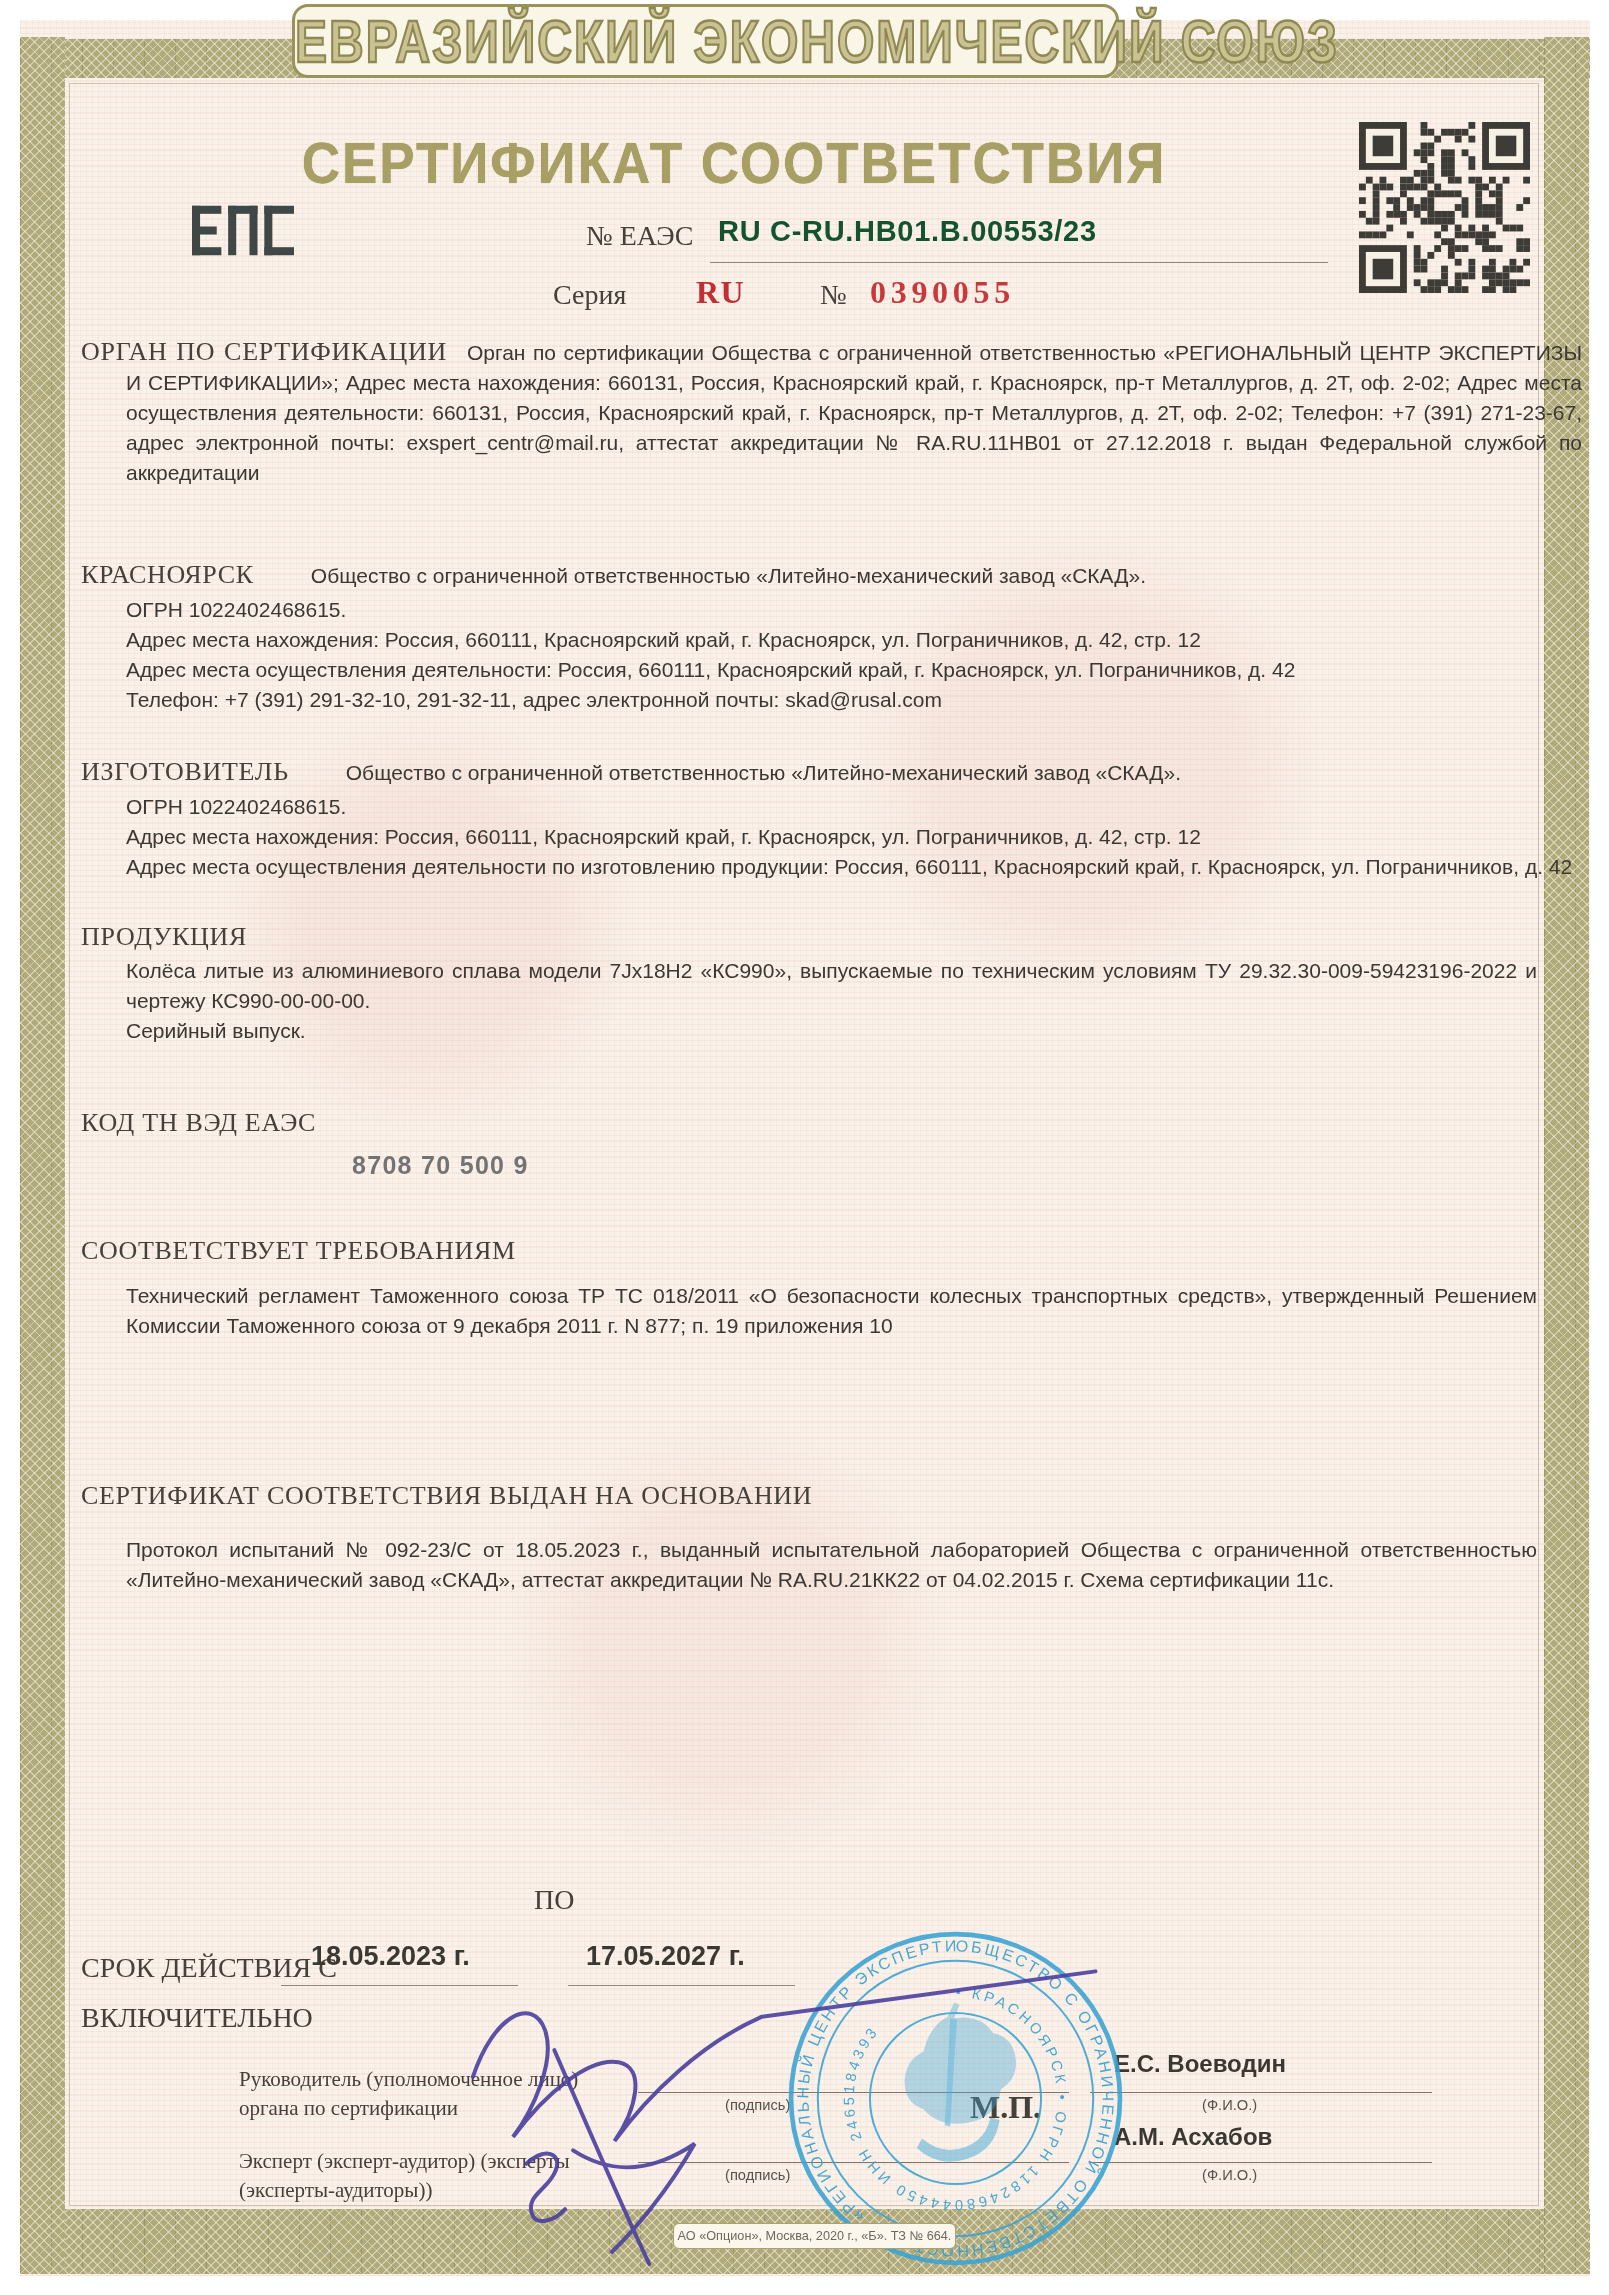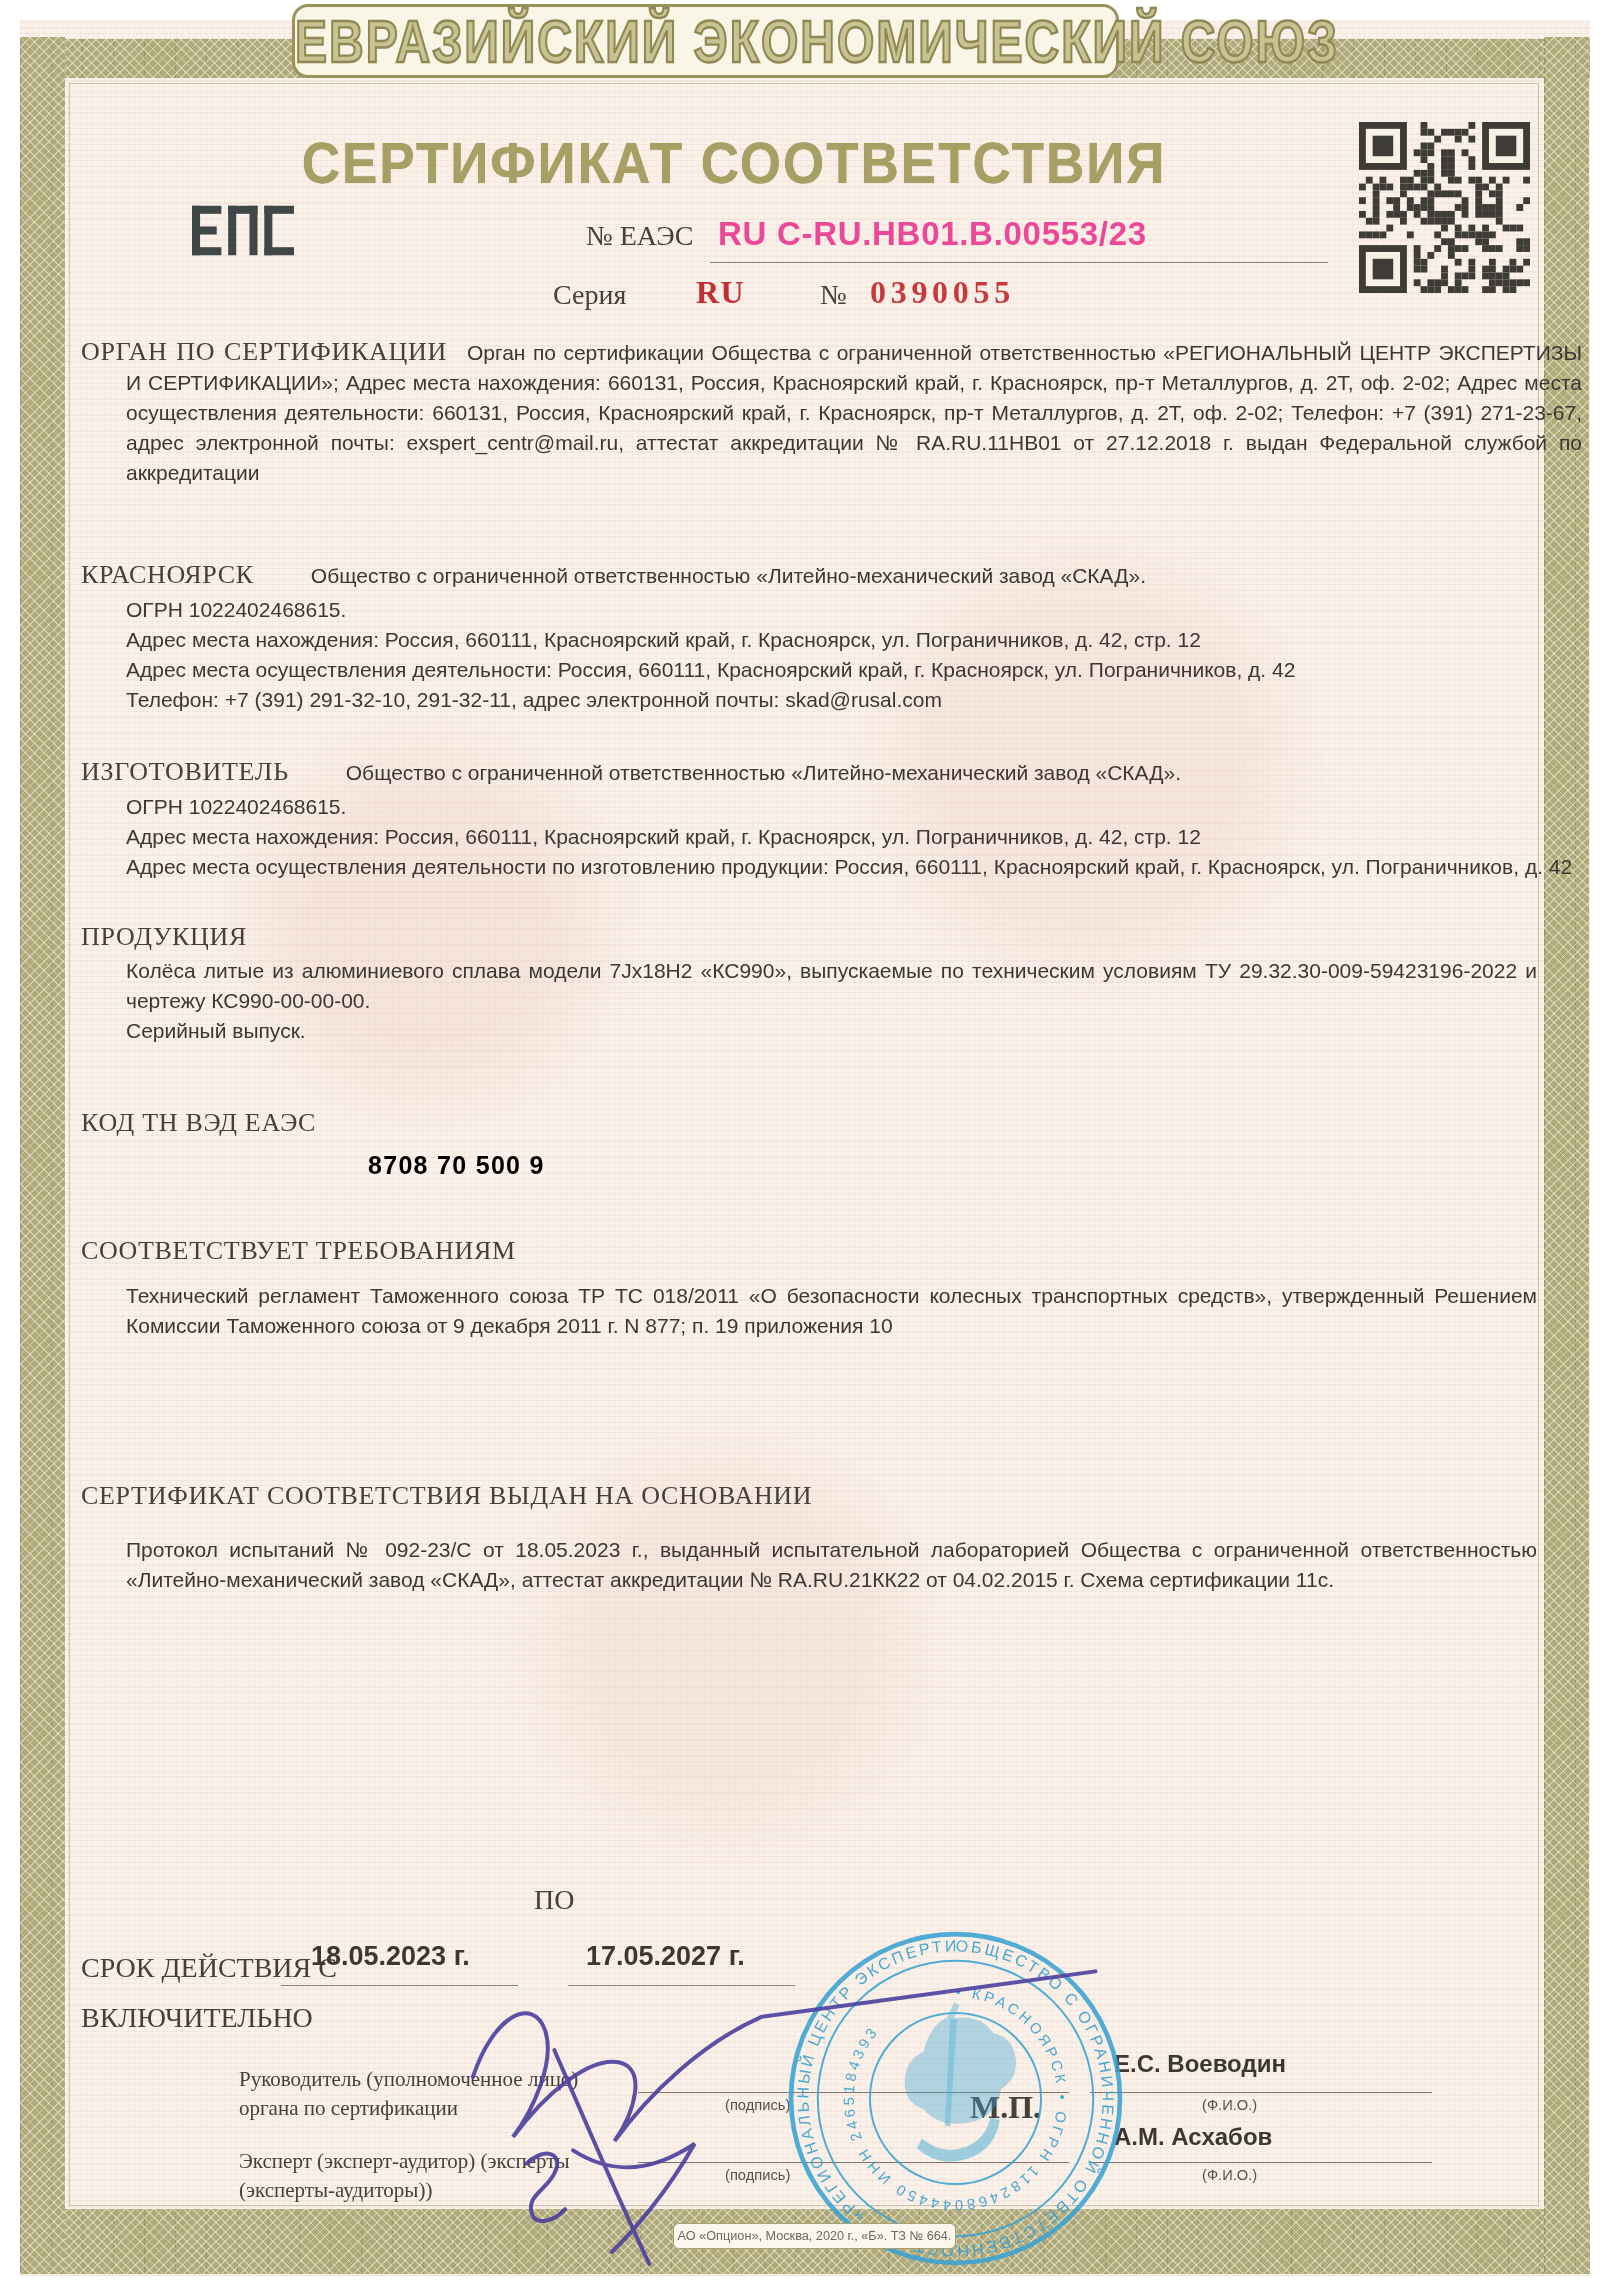--- a/index.html
+++ b/index.html
@@ -27,22 +27,22 @@
   .banner{position:absolute;left:292px;top:4px;width:821px;height:68px;background:#f9f5e7;
       border:3.3px solid #99925a;border-radius:16px;display:flex;align-items:center;justify-content:flex-start;}
   .banner span{font-weight:bold;font-size:48px;letter-spacing:2px;color:#c9c293;
       -webkit-text-stroke:2px #8f8852;transform:scaleY(1.22);white-space:nowrap;}
   
   .title{position:absolute;left:270px;top:132px;width:928px;text-align:center;font-weight:bold;
       font-size:53px;letter-spacing:2px;color:#a79f63;transform:scaleY(1.1);white-space:nowrap;
       text-shadow:0 0 0.7px #8f8852;}
   .certno-label{position:absolute;left:586px;top:220px;font-family:"Liberation Serif",serif;
       font-size:28px;color:#45413a;}
-  .certno-value{position:absolute;left:718px;top:215px;font-weight:bold;font-size:33px;
-      letter-spacing:0.7px;color:#ec4899;}
+  .certno-value{position:absolute;left:718px;top:215px;font-weight:bold;font-size:29px;
+      letter-spacing:0.7px;color:#14532d;}
   .certno-line{position:absolute;left:710px;top:262px;width:618px;height:1.3px;background:#8d877e;}
   .series-label{position:absolute;left:553px;top:279px;font-family:"Liberation Serif",serif;
       font-size:28px;color:#45413a;}
   .series-value{position:absolute;left:696px;top:274px;font-family:"Liberation Serif",serif;
       font-weight:bold;font-size:32px;color:#c22f32;letter-spacing:1.3px;}
   .no-label{position:absolute;left:820px;top:279px;font-family:"Liberation Serif",serif;
       font-size:28px;color:#45413a;}
   .no-value{position:absolute;left:870px;top:274px;font-family:"Liberation Serif",serif;
       font-weight:bold;font-size:32px;color:#c8393c;letter-spacing:4.7px;}
   .eac-logo{position:absolute;left:192px;top:179px;}
@@ -50,22 +50,22 @@
   
   .sec{position:absolute;left:81px;width:1456px;font-size:21px;line-height:30px;
       color:#3b3833;text-align:justify;}
   .h{font-family:"Liberation Serif",serif;font-size:26px;letter-spacing:0.7px;color:#46403a;
       font-weight:normal;}
   .hang{padding-left:45px;text-indent:-45px;}
   .body-ind{margin-left:45px;}
   .gap85{display:inline-block;width:57px;}
   .gap30{display:inline-block;width:20px;}
   .tight{margin-top:4px;}
-  .code-value{position:absolute;left:368px;top:1151px;font-weight:bold;font-size:25px;
-      letter-spacing:1.3px;color:#000000;}
+  .code-value{position:absolute;left:352px;top:1151px;font-weight:bold;font-size:25px;
+      letter-spacing:1.3px;color:#737373;}
   
   .v-label{position:absolute;font-family:"Liberation Serif",serif;font-size:28px;color:#46403a;}
   .v-date{position:absolute;font-weight:bold;font-size:27px;color:#3b3833;}
   .v-line{position:absolute;height:1.3px;background:#8d877e;}
   
   .role{position:absolute;font-family:"Liberation Serif",serif;font-size:21px;line-height:29px;
       color:#46403a;}
   .sig-line{position:absolute;height:1.3px;background:#7c766d;}
   .cap{position:absolute;font-size:14.7px;color:#55514b;}
   .person{position:absolute;font-weight:bold;font-size:24px;color:#3b3833;}

